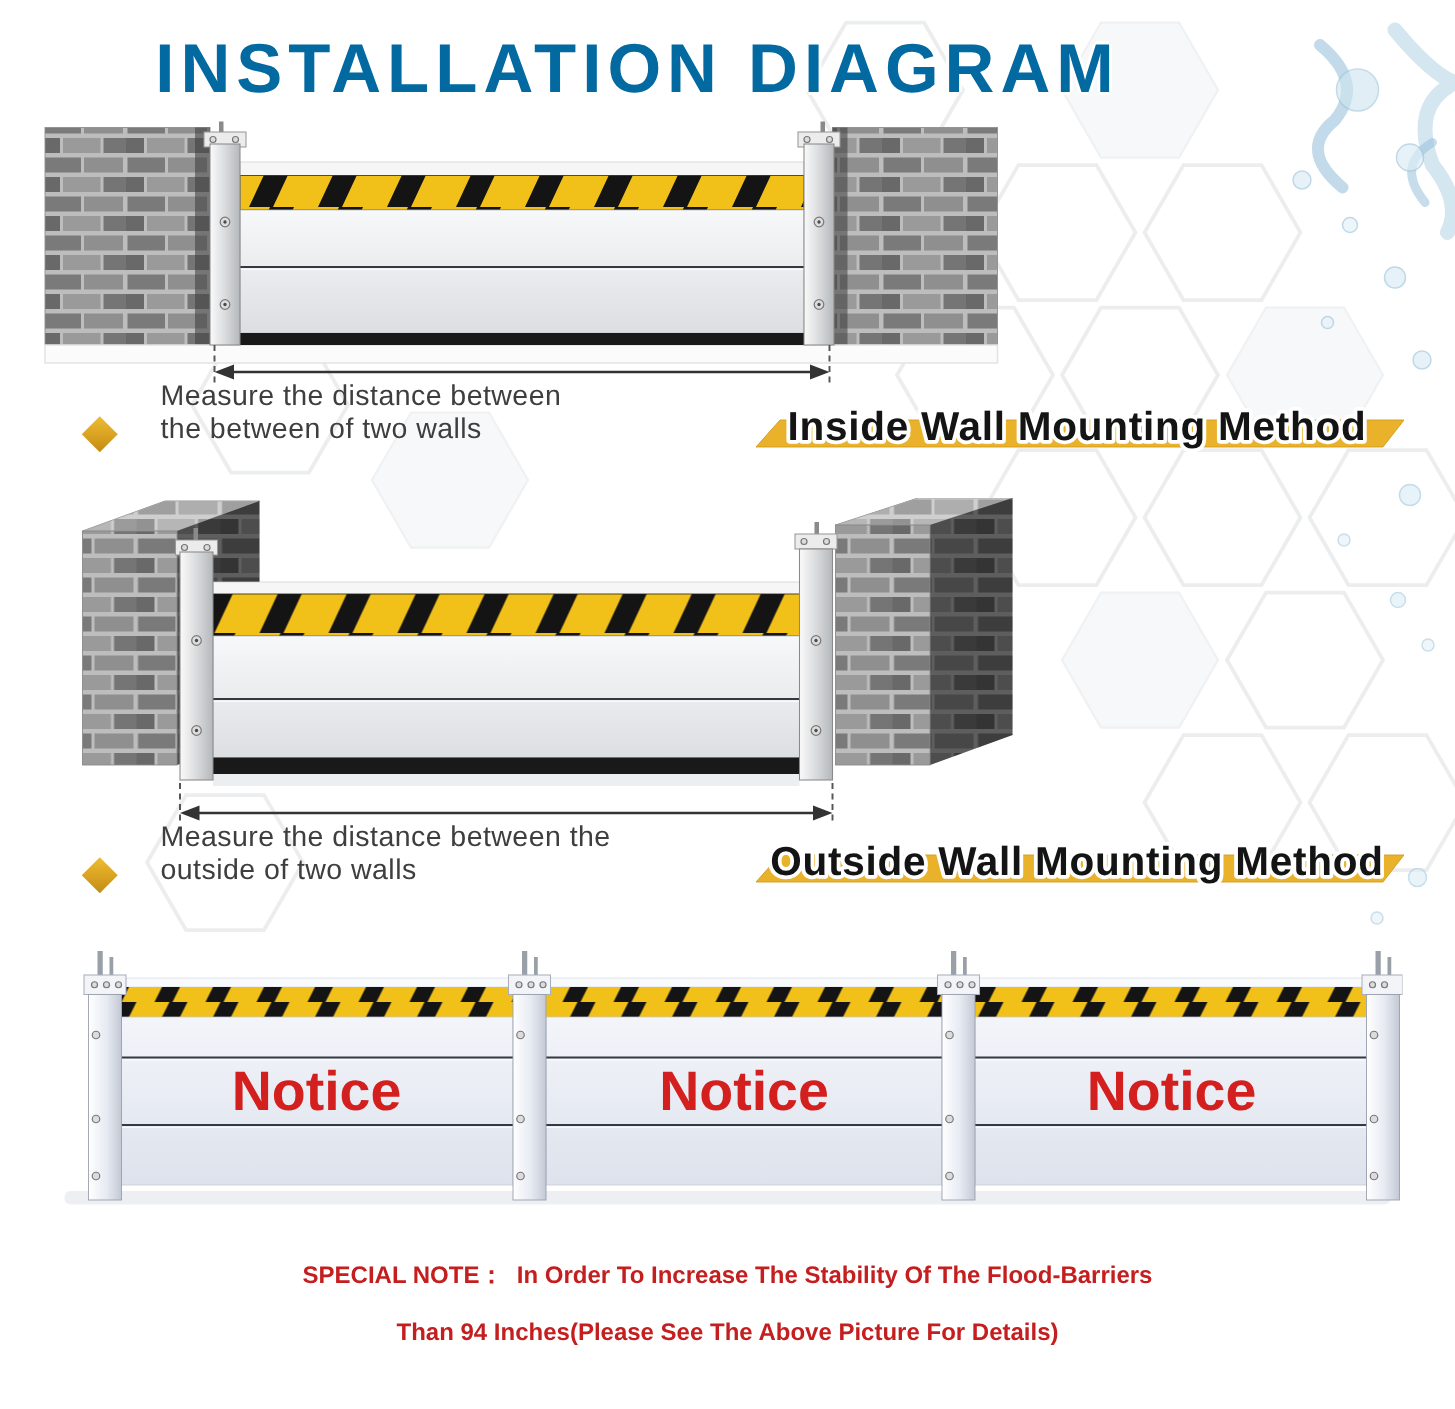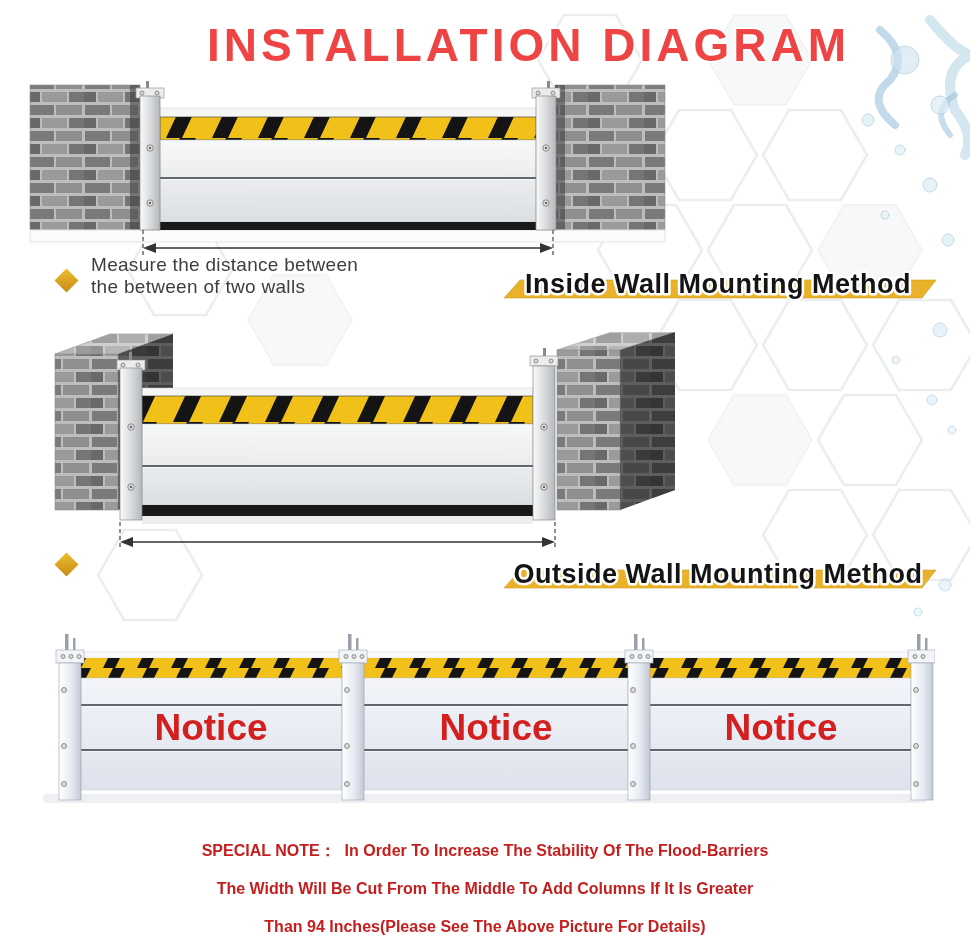--- a/index.html
+++ b/index.html
@@ -3,26 +3,26 @@
 <meta charset="utf-8">
 <style>
   html,body{margin:0;padding:0;background:#ffffff;}
   .page{
     position:relative;width:970px;height:939px;background:#ffffff;overflow:hidden;
     font-family:"Liberation Sans", sans-serif;
   }
   .page > *{position:absolute;}
   .bg-svg{left:0;top:0;}
   .title{
-    left:0;top:18px;width:850px;text-align:right;
-    font-size:46px;font-weight:bold;letter-spacing:4px;color:#ef4444;
+    left:0;top:18px;width:850px;text-align:center;
+    font-size:46px;font-weight:bold;letter-spacing:4px;color:#0369a1;
     text-shadow:-2px 0 #fff,2px 0 #fff,0 -2px #fff,0 2px #fff;
     white-space:nowrap;
   }
-  .caption{display:flex;align-items:center;gap:16px;color:#3e3e3e;}
+  .caption{display:flex;align-items:flex-end;gap:32px;color:#3e3e3e;}
   .caption .cap-text{font-size:19px;line-height:22px;letter-spacing:.3px;}
   .diamond{
     width:17px;height:17px;margin-top:8px;flex:0 0 auto;
     background:linear-gradient(135deg,#edbd33 0%,#d79f1f 60%,#c08c15 100%);
     transform:rotate(45deg);
   }
   .cap1{left:58px;top:254px;width:420px;}
   .cap2{left:58px;top:548px;width:440px;}
   .method1{left:486px;top:256px;}
   .method2{left:486px;top:546px;}
@@ -253,20 +253,24 @@
     <line x1="520" y1="190" x2="520" y2="218" class="dashed"></line>
     <g>
       <line x1="94" y1="210" x2="511" y2="210" class="arrow-line"></line>
       <polygon points="85,210 98,205 98,215" class="arrow-head"></polygon>
       <polygon points="520,210 507,205 507,215" class="arrow-head"></polygon>
     </g>
   </svg>
 
   <div class="caption cap2">
     <span class="diamond"></span>
+    <div class="cap-text">
+      <span>Measure the distance between the</span><br>
+      <span>outside of two walls</span>
+    </div>
   </div>
 
   <svg class="method2" width="450" height="46" viewBox="0 0 450 46">
     <polygon points="34,24 450,24 436,42 18,42" fill="#e9b22a" stroke="#d09c1f" stroke-width=".6"></polygon>
     <text class="method-text" x="232" y="37" text-anchor="middle">Outside Wall Mounting Method</text>
   </svg>
 
   <svg style="left:35px;top:628px" width="900" height="185" viewBox="0 0 900 185">
     <rect x="8" y="166" width="884" height="9" rx="4" fill="#e8ebef" opacity=".8"></rect>
 
@@ -345,17 +349,16 @@
       <circle cx="888" cy="28.5" r="2" class="screw"></circle>
       <rect x="876" y="35" width="22" height="137" fill="url(#postGrad)" stroke="#9aa0ae" stroke-width=".6"></rect>
       <circle cx="881" cy="62" r="2.5" class="screw"></circle>
       <circle cx="881" cy="118" r="2.5" class="screw"></circle>
       <circle cx="881" cy="156" r="2.5" class="screw"></circle>
     </g>
   </svg>
 
   <div class="note">
     <div class="note-line">SPECIAL NOTE：  In Order To Increase The Stability Of The Flood-Barriers</div>
-    <div class="note-line">The Width Will Be Cut From The Middle To Add Columns If It Is Greater</div>
     <div class="note-line">Than 94 Inches(Please See The Above Picture For Details)</div>
   </div>
 
 </div>
 
 </body></html>

